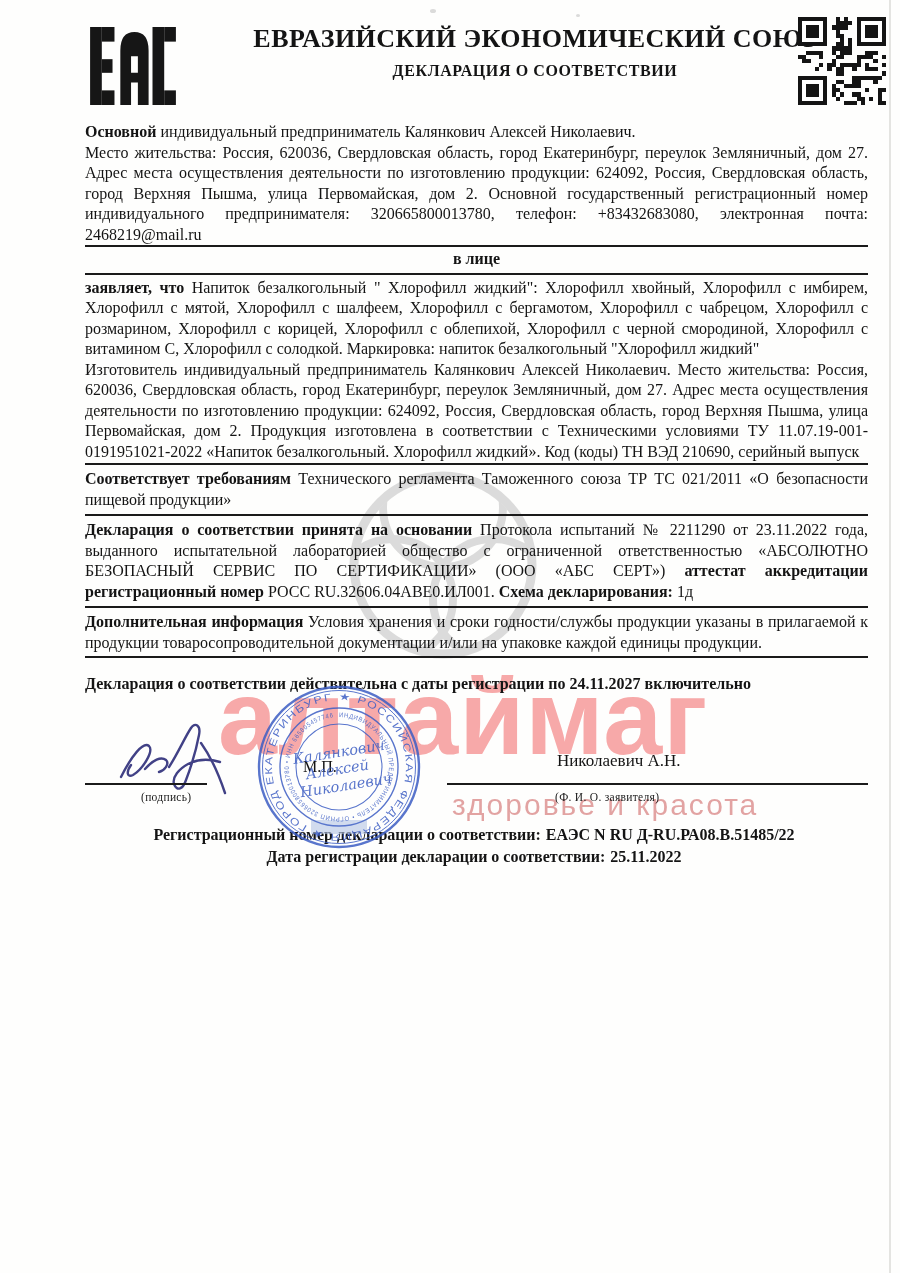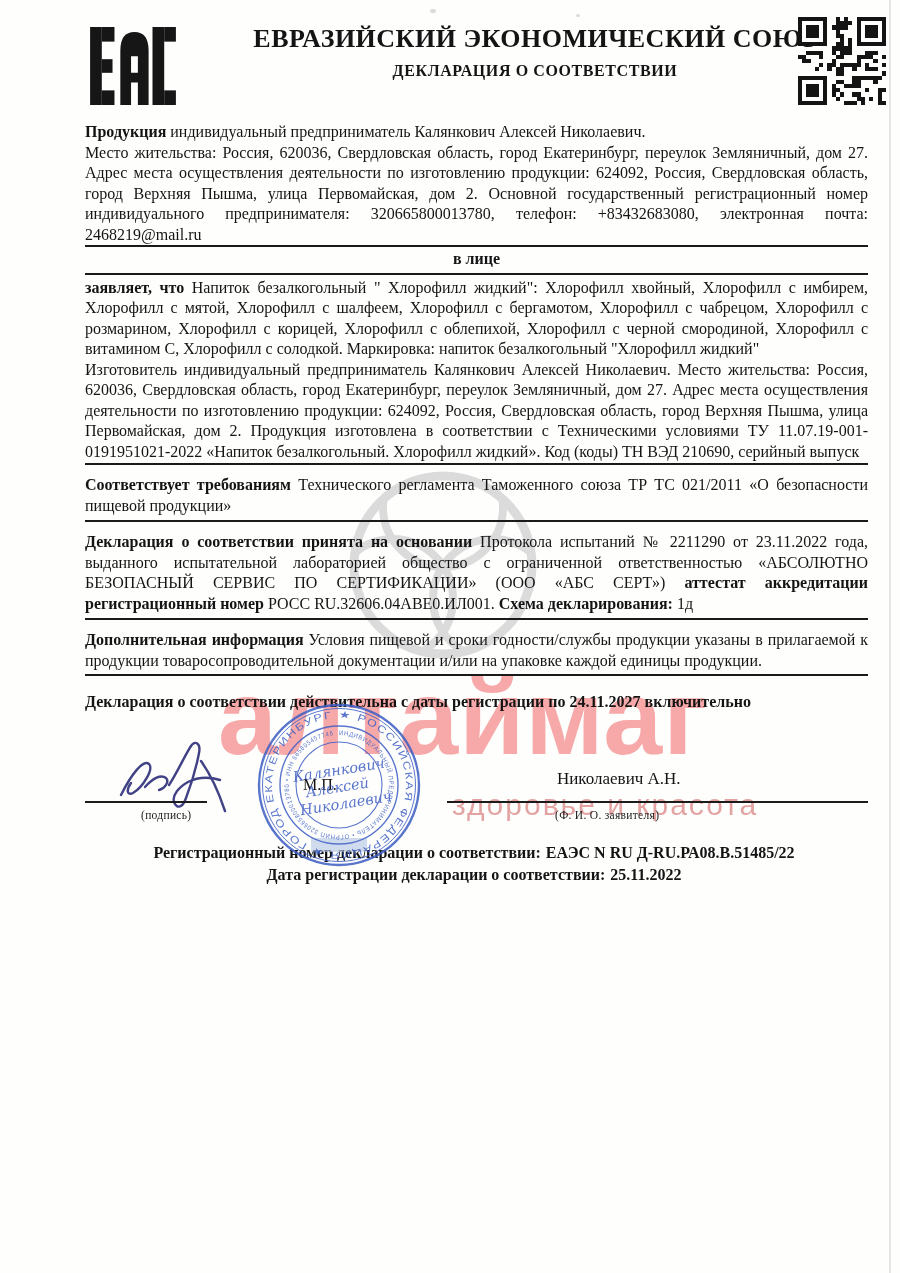--- a/index.html
+++ b/index.html
@@ -22,21 +22,21 @@
             font-weight:bold;font-size:106px;line-height:1;color:#ef4444;opacity:.45;letter-spacing:1px;white-space:nowrap}
   .wm-tagline{position:absolute;left:452px;top:788px;z-index:3;font-family:"Liberation Sans","DejaVu Sans",sans-serif;
               font-size:30px;color:#b91c1c;opacity:.40;letter-spacing:2px;white-space:nowrap}
 
   
   .doc-body{position:absolute;left:85px;top:122px;width:783px;z-index:4;font-size:16px;line-height:20.5px;text-align:justify}
   .doc-body p{margin:0}
   .vlitse{border-top:2px solid #1a1a1a;border-bottom:2px solid #1a1a1a;font-weight:bold;text-align:center;
           padding:2px 0 3px;margin-top:0}
   .declares{padding-top:3px}
-  .rule-top{border-top:2px solid #1a1a1a;padding:10px 0 3px;margin-top:1px}
+  .rule-top{border-top:2px solid #1a1a1a;padding:4px 0 3px;margin-top:1px}
   .validity{border-top:2px solid #1a1a1a;font-weight:bold;text-align:left;padding-top:16px}
 
   
   .sig-area{position:relative;height:128px;margin-top:2px;text-align:left}
   .sig-svg{position:absolute;left:28px;top:20px}
   .sig-line{position:absolute;left:0;top:86px;width:122px;border-top:2px solid #1b1b1b}
   .caption{position:absolute;font-size:11.5px;letter-spacing:.3px;color:#1a1a1a}
   .cap-sign{left:56px;top:90px}
   .cap-fio{left:470px;top:90px}
   .mp{position:absolute;left:218px;top:60px;font-size:16px}
@@ -207,40 +207,40 @@
       <circle cx="48" cy="132" r="60"></circle>
       <circle cx="148" cy="132" r="60"></circle>
     </g>
   </svg>
 
   <div class="wm-brand">алтаймаг</div>
   <div class="wm-tagline">здоровье и красота</div>
 
   <div class="doc-body">
 
-    <p><b>Продукция </b><span>индивидуальный предприниматель Калянкович Алексей Николаевич.</span></p>
+    <p><b>Основной </b><span>индивидуальный предприниматель Калянкович Алексей Николаевич.</span></p>
     <p>Место жительства: Россия, 620036, Свердловская область, город Екатеринбург, переулок Земляничный, дом 27. Адрес места осуществления деятельности по изготовлению продукции: 624092, Россия, Свердловская область, город Верхняя Пышма, улица Первомайская, дом 2. Основной государственный регистрационный номер индивидуального предпринимателя: 320665800013780, телефон: +83432683080, электронная почта: 2468219@mail.ru</p>
 
     <div class="vlitse">в лице</div>
 
     <div class="declares">
       <p><b>заявляет, что </b><span>Напиток безалкогольный " Хлорофилл жидкий": Хлорофилл хвойный, Хлорофилл с имбирем, Хлорофилл с мятой, Хлорофилл с шалфеем, Хлорофилл с бергамотом, Хлорофилл с чабрецом, Хлорофилл с розмарином, Хлорофилл с корицей, Хлорофилл с облепихой, Хлорофилл с черной смородиной, Хлорофилл с витамином С, Хлорофилл с солодкой. Маркировка: напиток безалкогольный "Хлорофилл жидкий"</span></p>
       <p>Изготовитель индивидуальный предприниматель Калянкович Алексей Николаевич. Место жительства: Россия, 620036, Свердловская область, город Екатеринбург, переулок Земляничный, дом 27. Адрес места осуществления деятельности по изготовлению продукции: 624092, Россия, Свердловская область, город Верхняя Пышма, улица Первомайская, дом 2. Продукция изготовлена в соответствии с Техническими условиями ТУ 11.07.19-001-0191951021-2022 «Напиток безалкогольный. Хлорофилл жидкий». Код (коды) ТН ВЭД 210690, серийный выпуск</p>
     </div>
 
     <div class="rule-top">
       <p><b>Соответствует требованиям </b><span>Технического регламента Таможенного союза ТР ТС 021/2011 «О безопасности пищевой продукции»</span></p>
     </div>
 
     <div class="rule-top">
       <p><b>Декларация о соответствии принята на основании </b><span>Протокола испытаний № 2211290 от 23.11.2022 года, выданного испытательной лабораторией общество с ограниченной ответственностью «АБСОЛЮТНО БЕЗОПАСНЫЙ СЕРВИС ПО СЕРТИФИКАЦИИ» (ООО «АБС СЕРТ») </span><b>аттестат аккредитации регистрационный номер </b><span>РОСС RU.32606.04АВЕ0.ИЛ001. </span><b>Схема декларирования: </b><span>1д</span></p>
     </div>
 
     <div class="rule-top">
-      <p><b>Дополнительная информация </b><span>Условия пищевой и сроки годности/службы продукции указаны в прилагаемой к продукции товаросопроводительной документации и/или на упаковке каждой единицы продукции.</span></p>
+      <p><b>Дополнительная информация </b><span>Условия хранения и сроки годности/службы продукции указаны в прилагаемой к продукции товаросопроводительной документации и/или на упаковке каждой единицы продукции.</span></p>
     </div>
 
     <div class="validity">Декларация о соответствии действительна с даты регистрации по 24.11.2027 включительно</div>
 
     <div class="sig-area">
 
       <svg class="sig-svg" width="150" height="84" viewBox="0 0 150 84" aria-hidden="true">
         <g stroke="#32327c" stroke-width="2.4" fill="none" stroke-linecap="round" opacity=".92">
           <path d="M8,60 C18,40 30,24 36,29 C41,34 30,52 20,58 C14,61 13,55 18,48"></path>
           <path d="M32,52 C40,43 48,39 53,43 C57,47 51,54 46,55"></path>

